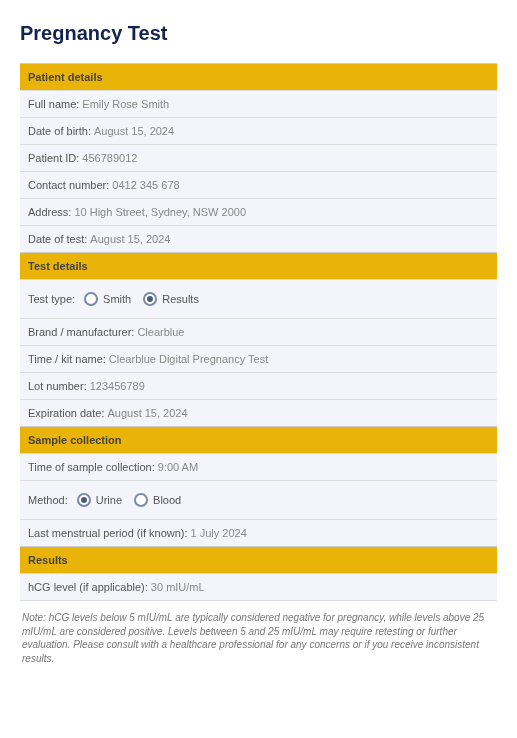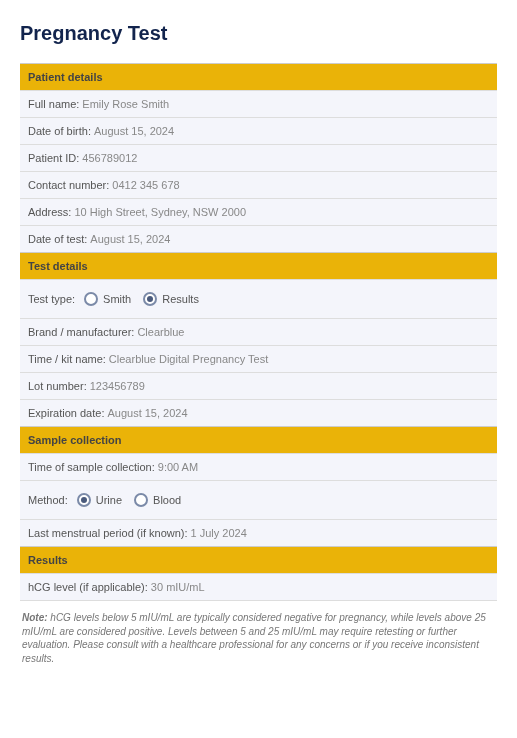--- a/index.html
+++ b/index.html
@@ -76,21 +76,21 @@
     background: #4a5a7c;
   }
   .note {
     margin-top: 10px;
     font-size: 10px;
     font-style: italic;
     color: #777;
     line-height: 1.35;
     padding: 0 2px;
   }
-  .note b { font-weight: bold; }
+  .note b { font-weight: normal; }
 </style>
 </head>
 <body>
 
 <h1>Pregnancy Test</h1>
 
 <div class="form">
 
   <div class="section-hdr">Patient details</div>
   <div class="row">

